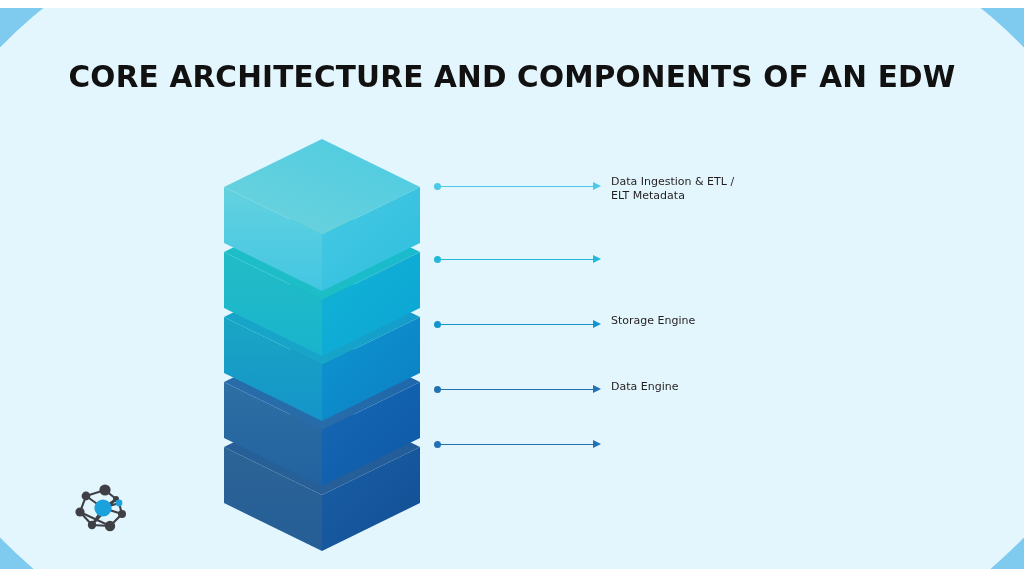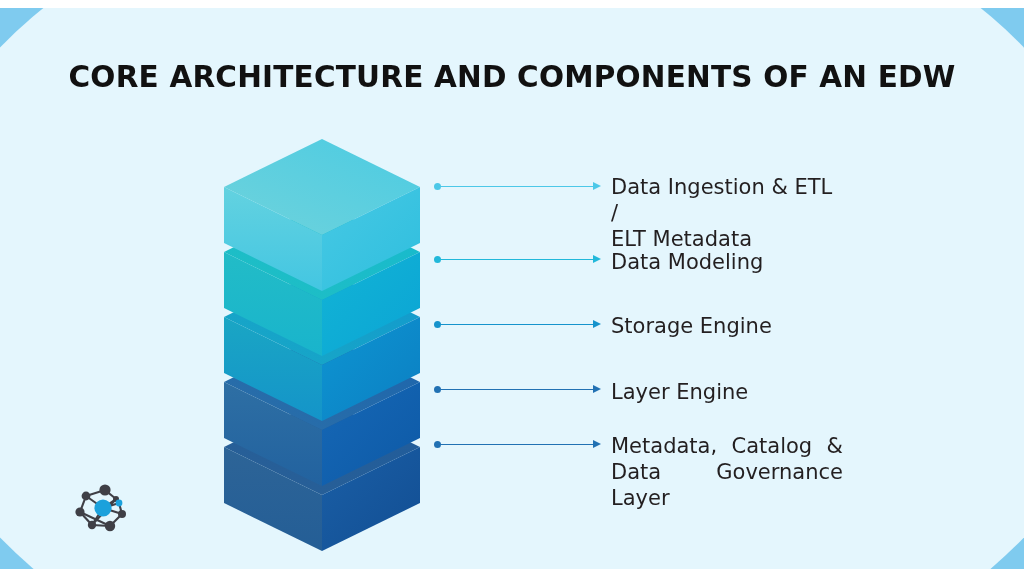--- a/index.html
+++ b/index.html
@@ -89,21 +89,21 @@
     border-top: 4.5px solid transparent;
     border-bottom: 4.5px solid transparent;
     border-left: 8px solid currentColor;
   }
 
   
   .label {
     position: absolute;
     left: 611px;
     width: 232px;
-    font-size: 21px;
+    font-size: 11px;
     line-height: 1.23;
     color: #231F20;
     font-family: "DejaVu Sans", "Liberation Sans", sans-serif;
   }
   .label.justified {
     text-align: justify;
   }
   .label.justified .ln1 {
     display: block;
     text-align: justify;
@@ -271,36 +271,29 @@
     <span class="conn-dot" style="background:#2171B3;"></span>
     <span class="conn-line" style="width:154px; background:#2171B3;"></span>
     <span class="conn-head" style="left:159px;"></span>
   </div>
 
   <div class="label" style="top:167px;">
     <span class="ln1">Data Ingestion &amp; ETL /</span>
     <span class="ln2">ELT Metadata</span>
   </div>
 
-  <div class="label" style="top:242px;">
-    <span class="ln1">Data Modeling</span>
-  </div>
 
   <div class="label" style="top:306px;">
     <span class="ln1">Storage Engine</span>
   </div>
 
   <div class="label" style="top:372px;">
-    <span class="ln1">Layer Engine</span>
-  </div>
-
-  <div class="label justified" style="top:426px;">
-    <span class="ln1">Metadata,  Catalog  &amp;</span>
-    <span class="ln2">Data Governance Layer</span>
-  </div>
+    <span class="ln1">Data Engine</span>
+  </div>
+
 
   <div id="logo">
     <svg width="62" height="58" viewBox="0 0 62 58">
       <g stroke="#3F3F46" stroke-width="2.1" fill="none">
         <path d="M14,16 L33,10"></path>
         <path d="M33,10 L44,19"></path>
         <path d="M44,19 L31,28"></path>
         <path d="M31,28 L14,16"></path>
         <path d="M14,16 L8,32"></path>
         <path d="M8,32 L20,45"></path>

